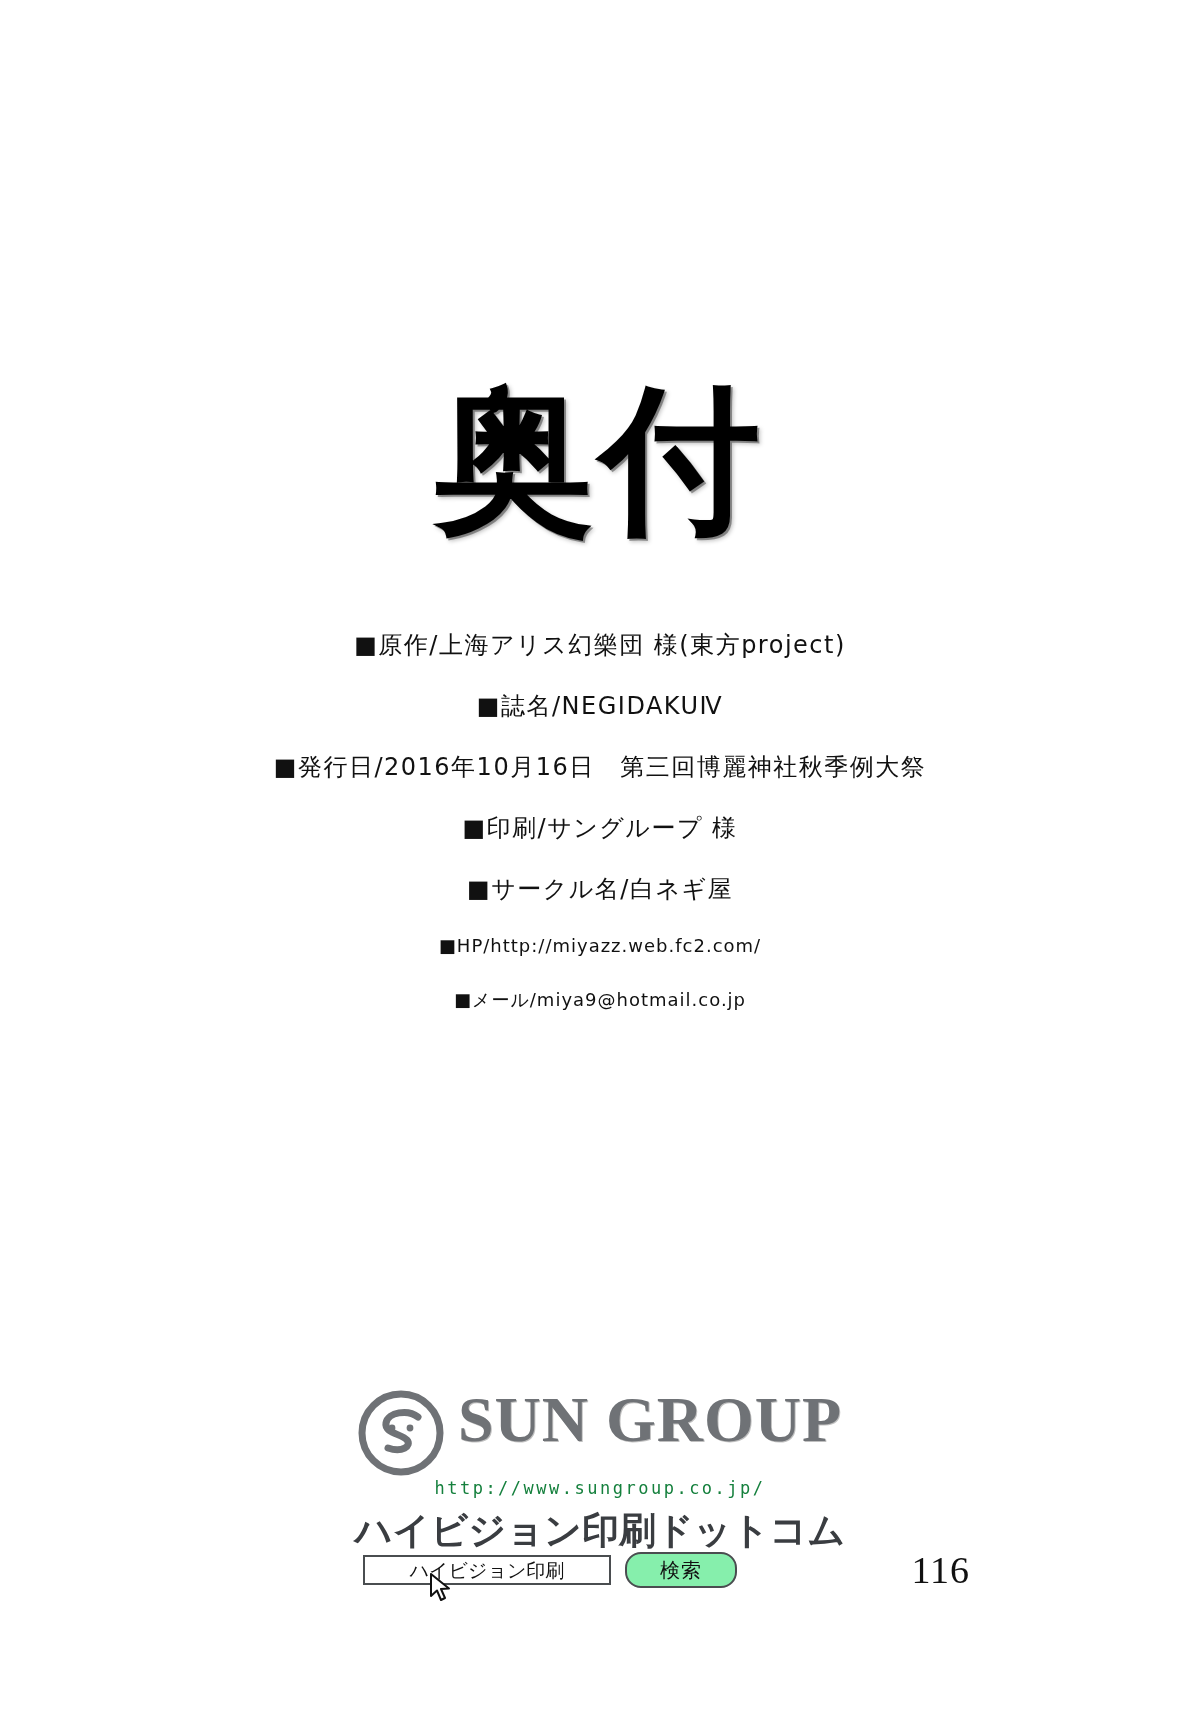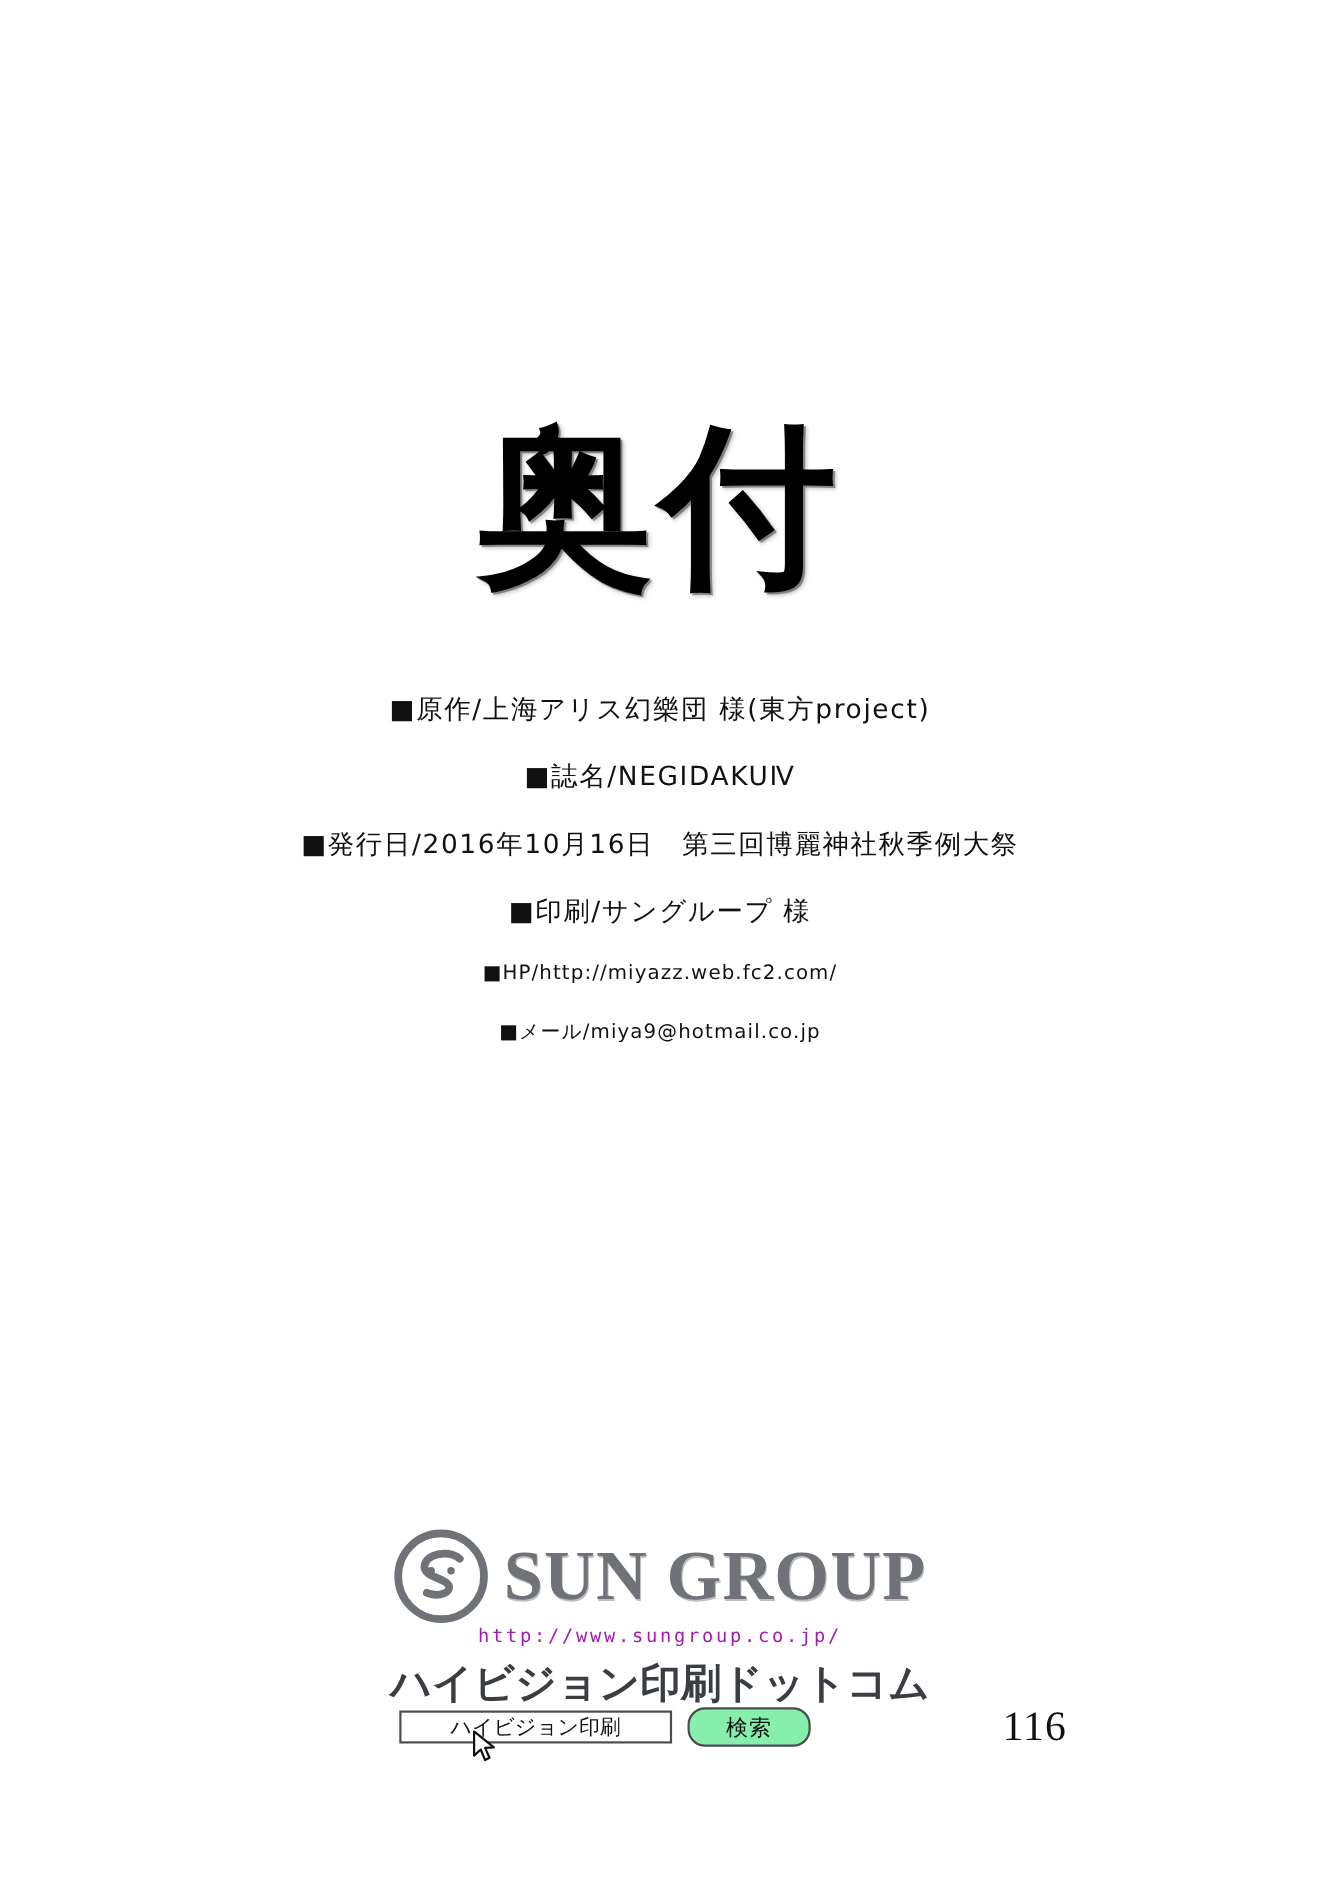--- a/index.html
+++ b/index.html
@@ -65,21 +65,21 @@
   
   .printer-block {
     position: absolute;
     left: 0;
     top: 1390px;
     width: 1200px;
     text-align: center;
   }
   .sun-row {
     display: flex;
-    align-items: center;
+    align-items: flex-start;
     justify-content: center;
     gap: 14px;
   }
   .sun-mark {
     width: 86px;
     height: 86px;
     position: relative;
     flex: 0 0 auto;
   }
   .sun-wordmark {
@@ -89,21 +89,21 @@
     line-height: 0.95;
     letter-spacing: 1px;
     color: #6f7276;
     text-shadow: 1px 1px 0 rgba(0,0,0,0.25);
   }
   .sun-url {
     margin-top: 2px;
     font-family: "DejaVu Sans Mono", monospace;
     font-size: 17px;
     letter-spacing: 2.5px;
-    color: #a21caf;
+    color: #15803d;
   }
   .hv-line {
     margin-top: 8px;
     font-family: "DejaVu Sans", sans-serif;
     font-weight: bold;
     font-size: 37px;
     letter-spacing: 0px;
     color: #3a3d41;
   }
 
@@ -172,20 +172,21 @@
 
 <div class="page">
 
   <div class="colophon-title">奥付</div>
 
   <div class="credits">
     <p class="credit-line">■原作/上海アリス幻樂団 様(東方project)</p>
     <p class="credit-line">■誌名/NEGIDAKUⅣ</p>
     <p class="credit-line">■発行日/2016年10月16日　第三回博麗神社秋季例大祭</p>
     <p class="credit-line">■印刷/サングループ 様</p>
+    <p class="credit-line">■サークル名/白ネギ屋</p>
     <p class="credit-line small">■HP/http://miyazz.web.fc2.com/</p>
     <p class="credit-line small">■メール/miya9@hotmail.co.jp</p>
   </div>
 
   <div class="printer-block">
     <div class="sun-row">
       <span class="sun-mark">
         <svg width="86" height="86" viewBox="0 0 86 86" aria-hidden="true">
           <circle cx="43" cy="43" r="39" fill="none" stroke="#6f7276" stroke-width="7"></circle>
           <path d="M60 27 C50 19, 30 22, 28 33 C26 43, 44 44, 49 50 C54 56, 44 63, 30 58" fill="none" stroke="#6f7276" stroke-width="7" stroke-linecap="round"></path>

